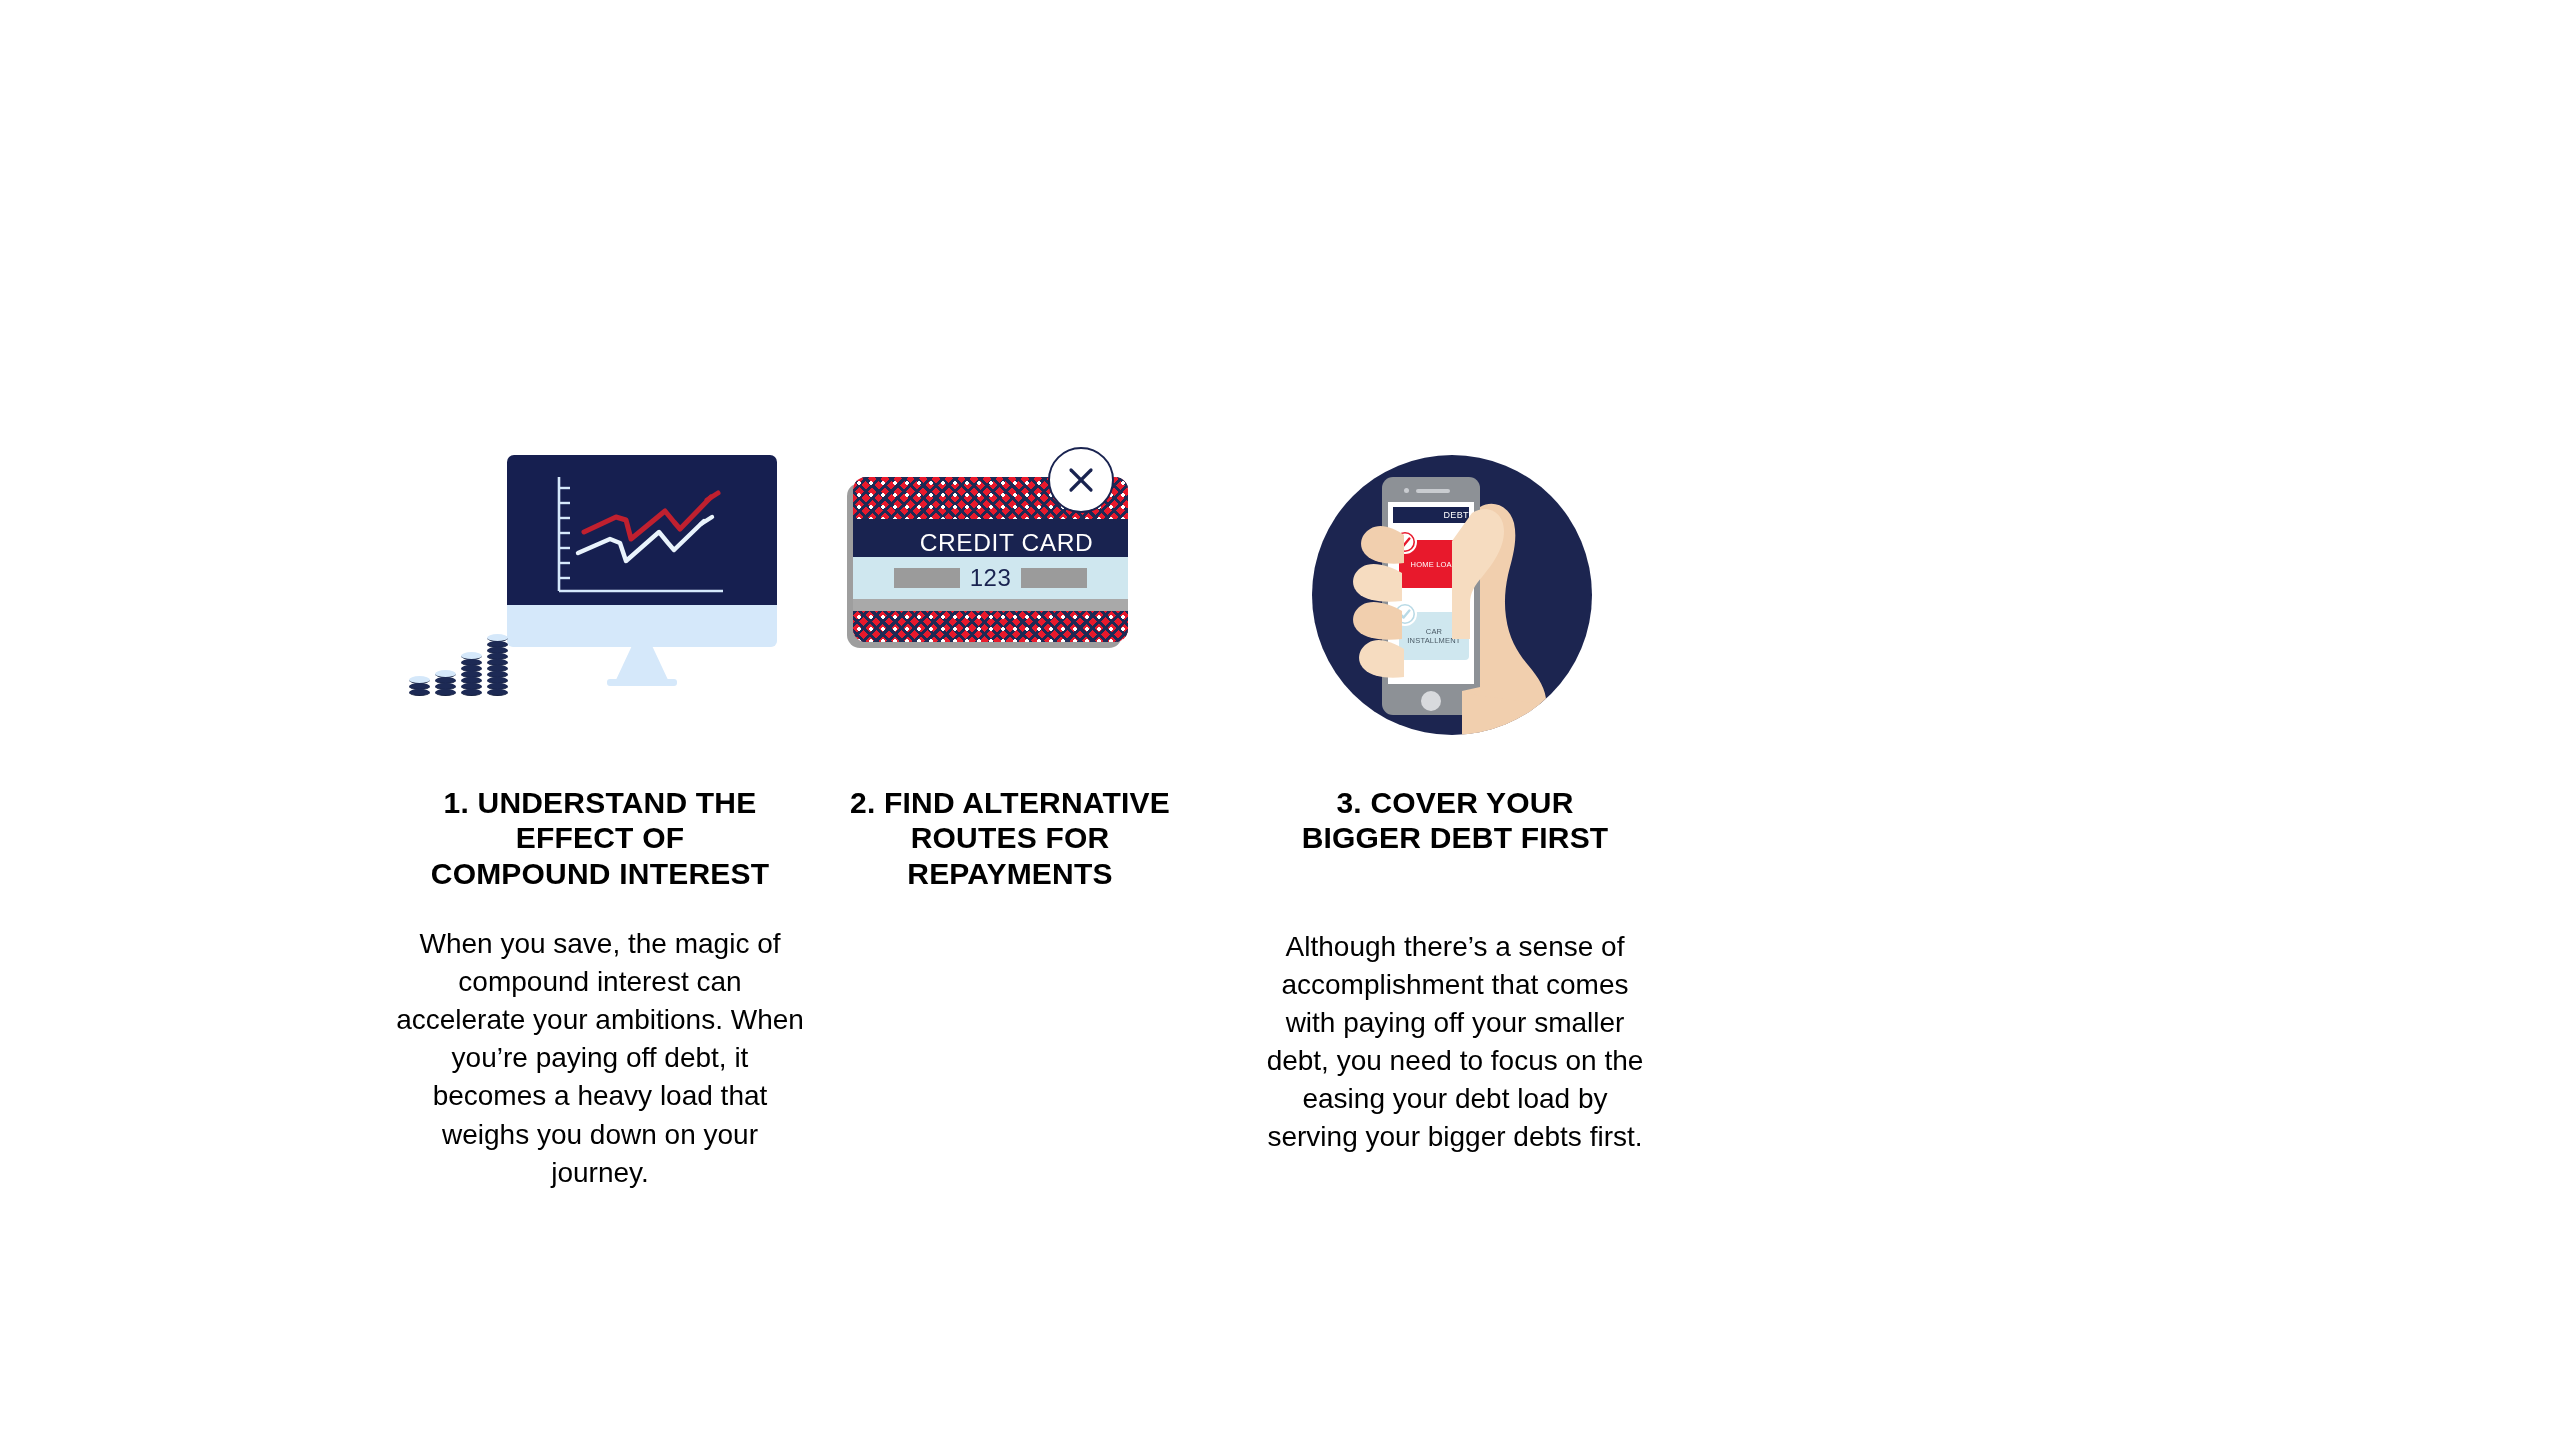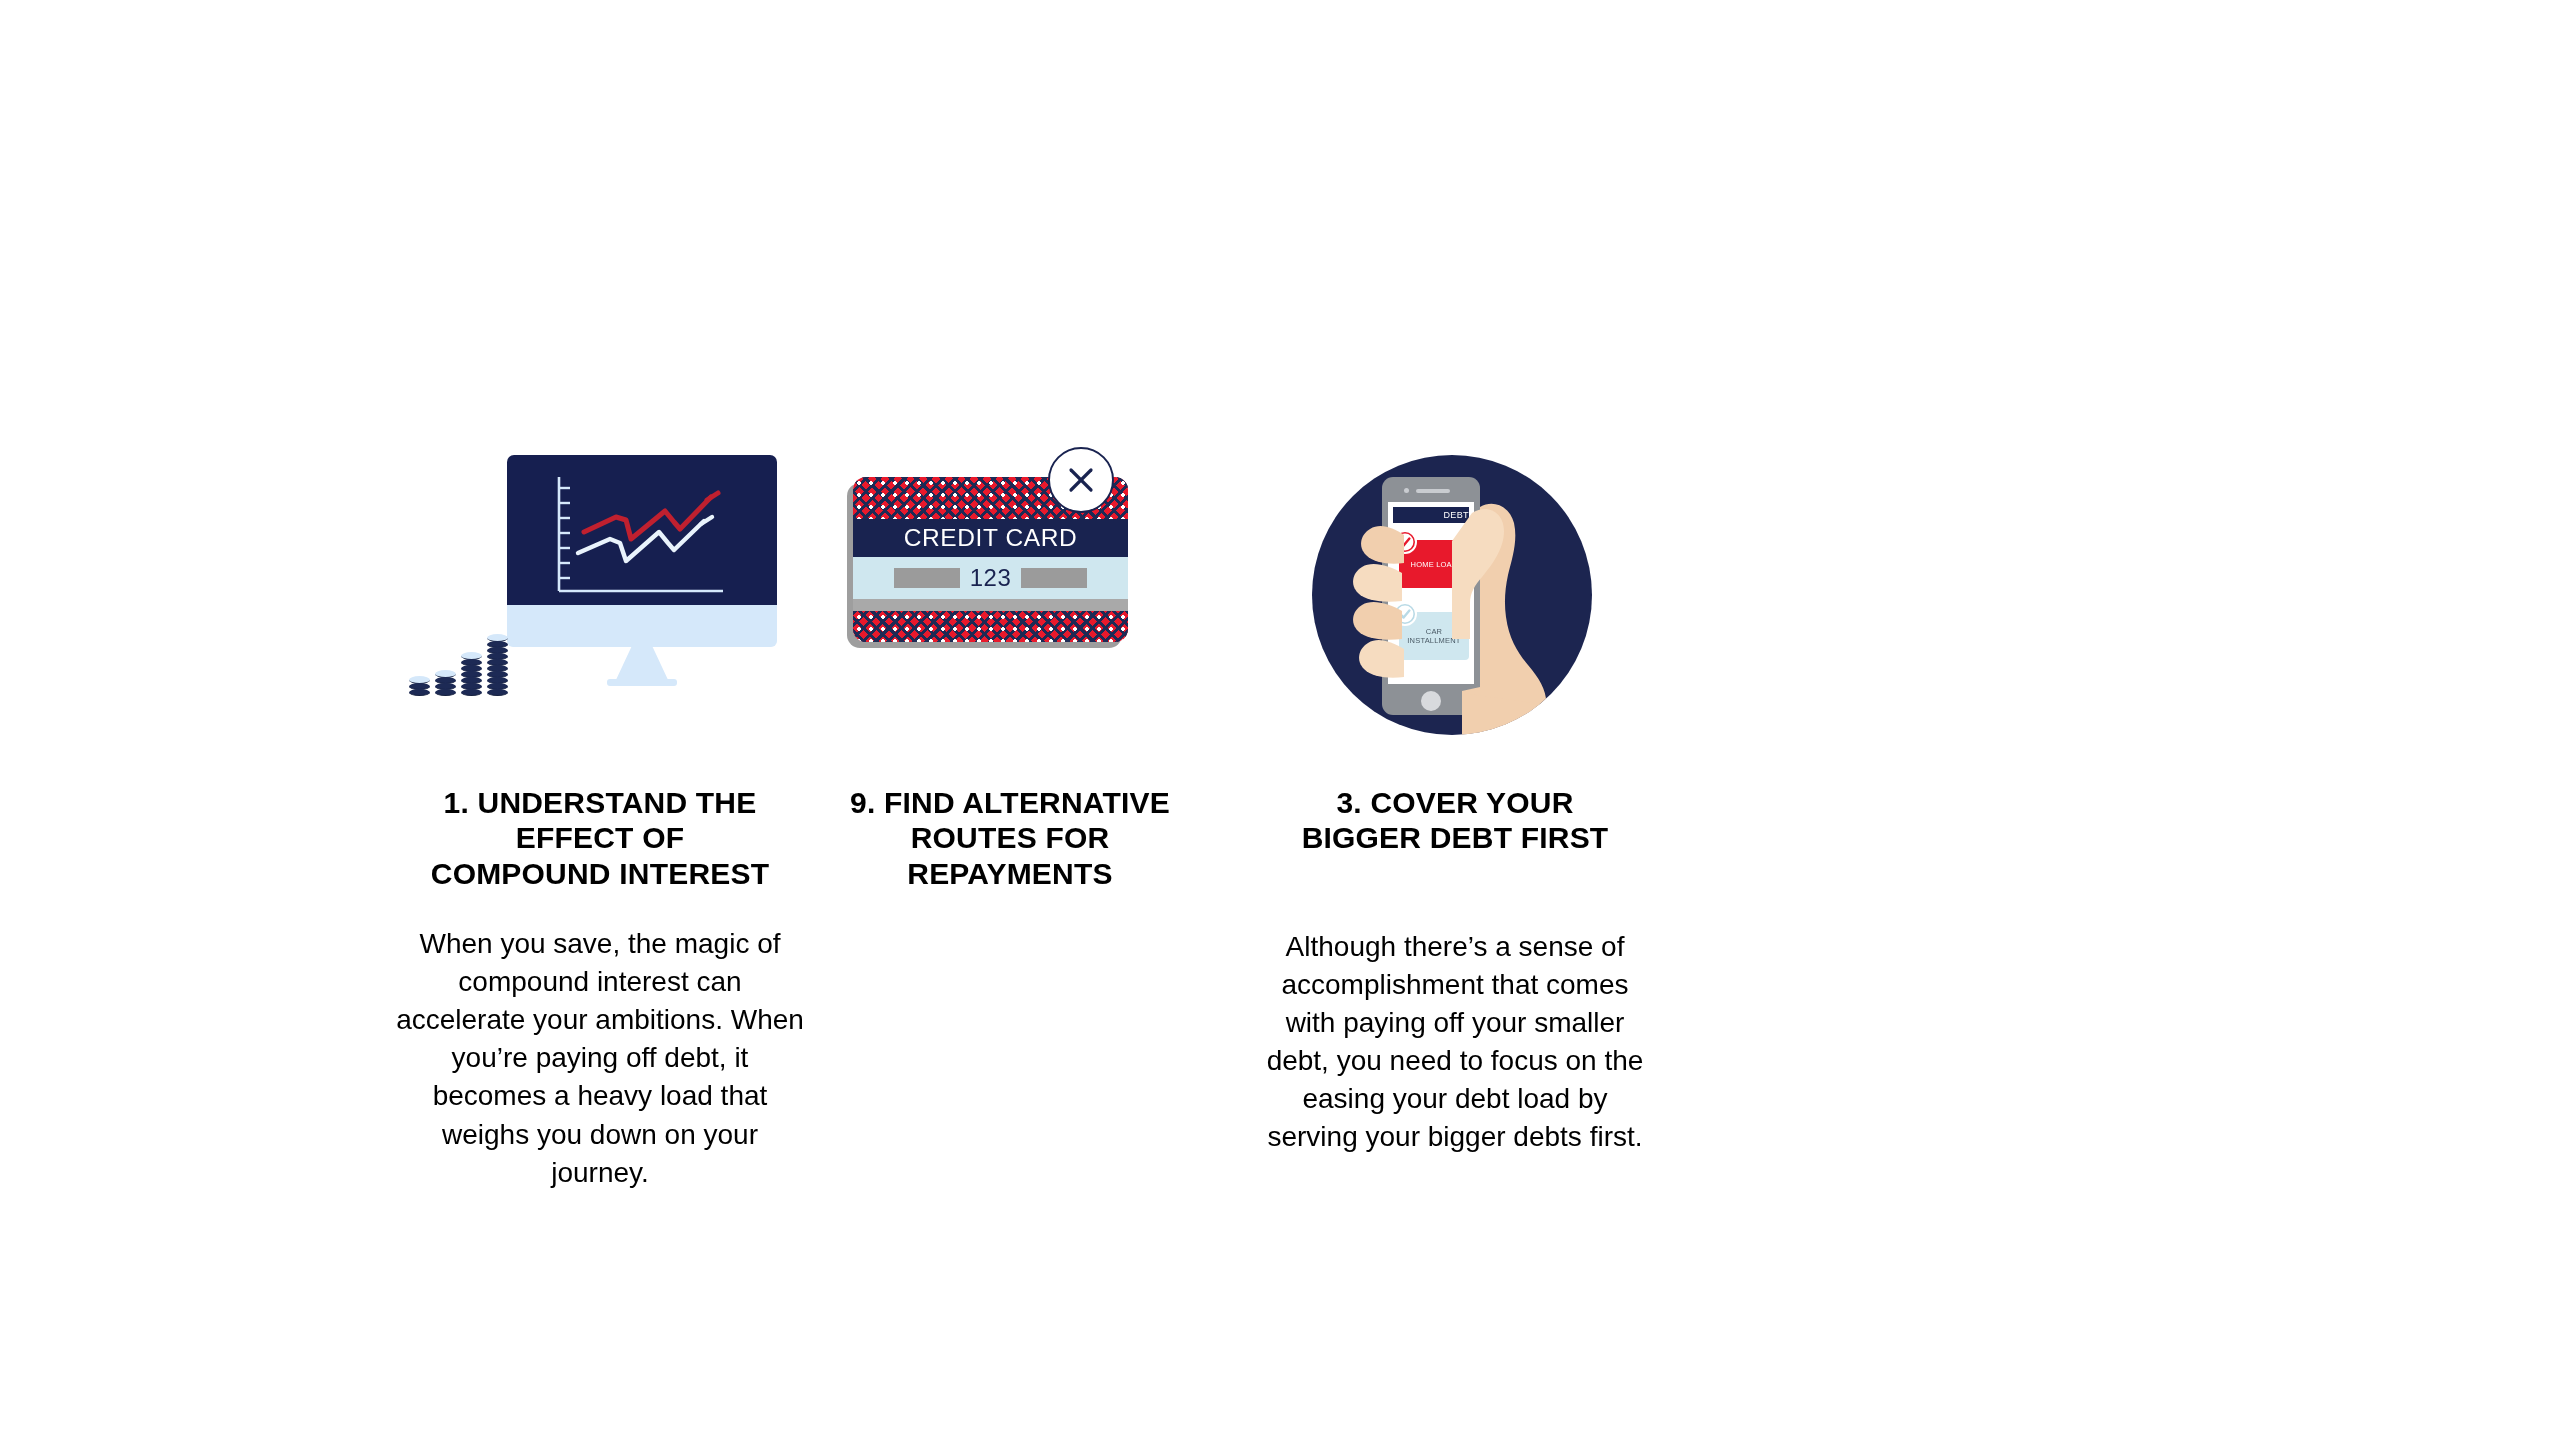--- a/index.html
+++ b/index.html
@@ -186,22 +186,23 @@
       repeating-linear-gradient(135deg, #1d2a55 0 3px, transparent 3px 9px),
       repeating-linear-gradient(45deg, #1d2a55 0 3px, transparent 3px 9px),
       #e8192c;
   }
   .card-band-title {
     position: absolute;
     left: 0; top: 42px;
     width: 100%; height: 38px;
     background: #192350;
     display: flex;
-    align-items: center;
+    align-items: flex-end;
     justify-content: center;
+    padding-left: 16px;
   }
   .card-title-text {
     color: #ffffff;
     font-size: 24.5px;
     letter-spacing: 0.6px;
   }
   .card-band-mid {
     position: absolute;
     left: 0; top: 80px;
     width: 100%; height: 42px;
@@ -457,21 +458,21 @@
           </div>
           <div class="x-badge">
             <svg width="34" height="34" viewBox="0 0 34 34">
               <line x1="7" y1="7" x2="27" y2="27" stroke="#192350" stroke-width="3.2" stroke-linecap="round"></line>
               <line x1="27" y1="7" x2="7" y2="27" stroke="#192350" stroke-width="3.2" stroke-linecap="round"></line>
             </svg>
           </div>
         </div>
       </div>
 
-      <div class="heading">9. FIND ALTERNATIVE
+      <div class="heading">2. FIND ALTERNATIVE
 ROUTES FOR
 REPAYMENTS</div>
     </div>
 
     <div class="col col-3">
       <div class="art">
         <div class="phone-wrap">
           <div class="phone-circle">
 
             <div class="phone-device">

